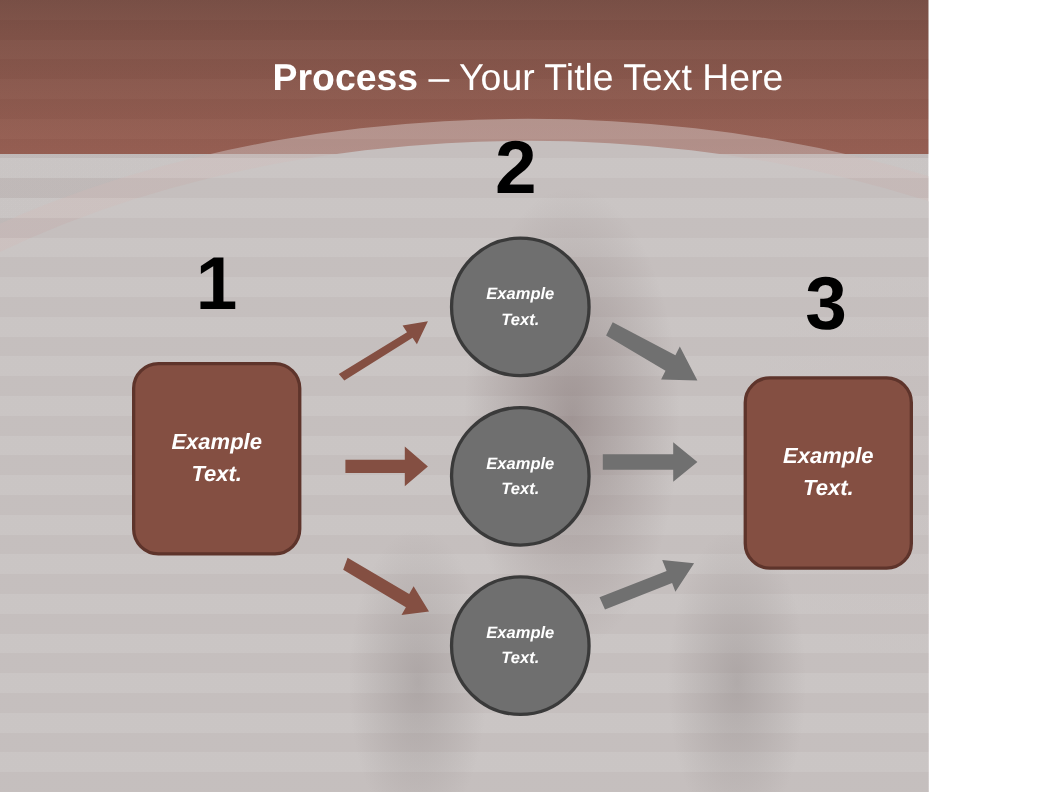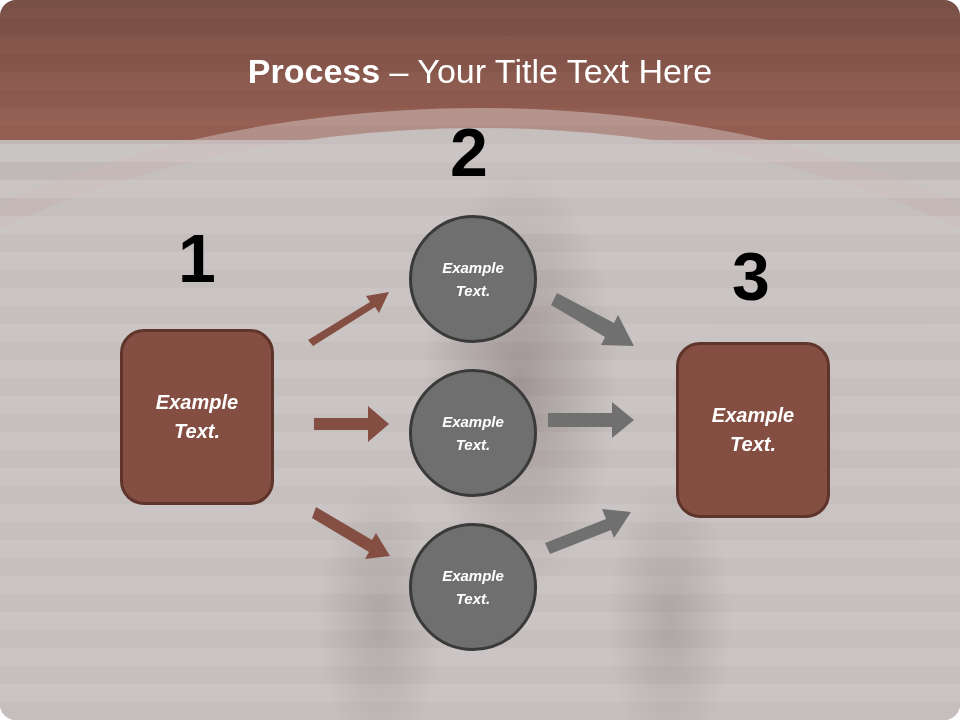--- a/index.html
+++ b/index.html
@@ -1,18 +1,18 @@
 <!DOCTYPE html>
 <html><head>
 <meta charset="utf-8">
 <style>
   html, body { margin:0; padding:0; }
   body { width:960px; height:720px; overflow:hidden; position:relative; font-family:"Liberation Sans", "DejaVu Sans", sans-serif; }
-  .slide { position:absolute; left:0; top:0; width:960px; height:720px; overflow:hidden;
-    background: linear-gradient(180deg,#c9c5c4 0%, #c6c1c0 40%, #bdb7b6 100%); border-radius: 16px; }
+  .slide { position:absolute; left:0; top:0; width:844px; height:720px; overflow:hidden;
+    background: linear-gradient(180deg,#c9c5c4 0%, #c6c1c0 40%, #bdb7b6 100%); }
   .photo-bg { position:absolute; left:0; top:0; width:960px; height:720px;
     background:
       radial-gradient(ellipse 140px 300px at 520px 380px, rgba(90,70,70,0.35), transparent 70%),
       radial-gradient(ellipse 90px 200px at 380px 620px, rgba(100,90,90,0.25), transparent 70%),
       radial-gradient(ellipse 90px 200px at 670px 620px, rgba(100,90,90,0.25), transparent 70%),
       radial-gradient(ellipse 220px 260px at 820px 420px, rgba(200,190,190,0.35), transparent 70%),
       repeating-linear-gradient(0deg, rgba(150,130,130,0.08) 0 18px, rgba(220,215,215,0.06) 18px 36px);
   }
   .header { position:absolute; left:-100px; top:-60px; width:1160px; height:200px;
     background: linear-gradient(180deg,#5e3a32 0%, #7c4d42 45%, #955b4e 100%); }

